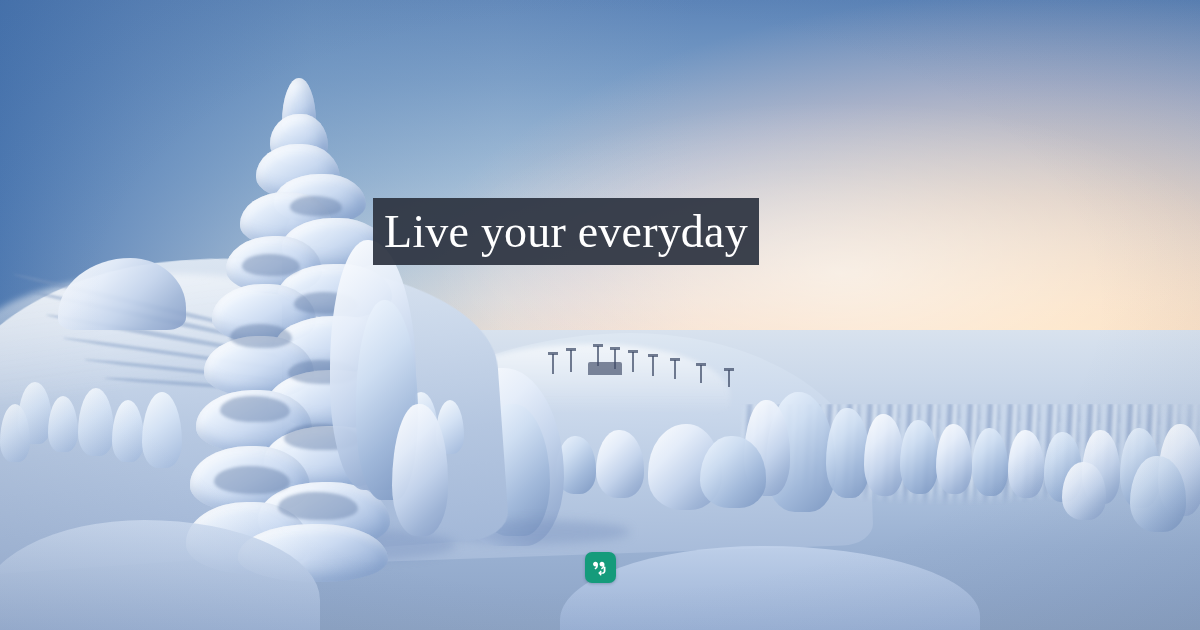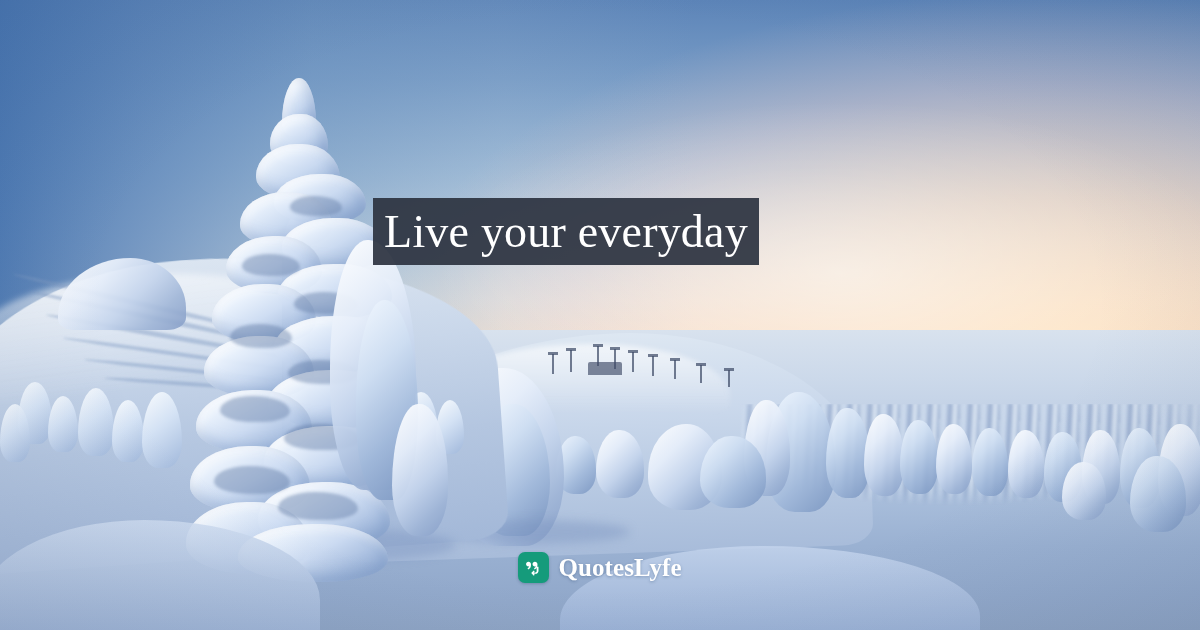--- a/index.html
+++ b/index.html
@@ -484,16 +484,15 @@
   </div>
 
   <div class="logo">
     <span class="logo-mark">
       <svg width="21" height="21" viewBox="0 0 24 24" aria-hidden="true">
         <path d="M6.2 5.4c-1.5 0-2.7 1.2-2.7 2.7S4.7 10.8 6.2 10.8c.3 0 .6-.1.9-.2-.2 1-.9 1.8-1.9 2.2l.7 1.4c2-.8 3.2-2.6 3.2-4.9V8.1c0-1.5-1.2-2.7-2.9-2.7z" fill="#ffffff"></path>
         <path d="M13.6 5.4c-1.5 0-2.7 1.2-2.7 2.7s1.2 2.7 2.7 2.7c.3 0 .6-.1.9-.2-.2 1-.9 1.8-1.9 2.2l.7 1.4c2-.8 3.2-2.6 3.2-4.9V8.1c0-1.5-1.2-2.7-2.9-2.7z" fill="#ffffff"></path>
         <path d="M15.6 11.2v5.1c0 .7-.6 1.3-1.3 1.3h-2.1l1.2-1.3-1.1-1.0-2.9 3.1 2.9 3.0 1.1-1.0-1.1-1.2h2.0c1.9 0 3.4-1.5 3.4-3.3v-4.7z" fill="#ffffff"></path>
       </svg>
     </span>
-    <span class="logo-text">QuotesLyfe</span>
   </div>
 
 </div>
 
 </body></html>

